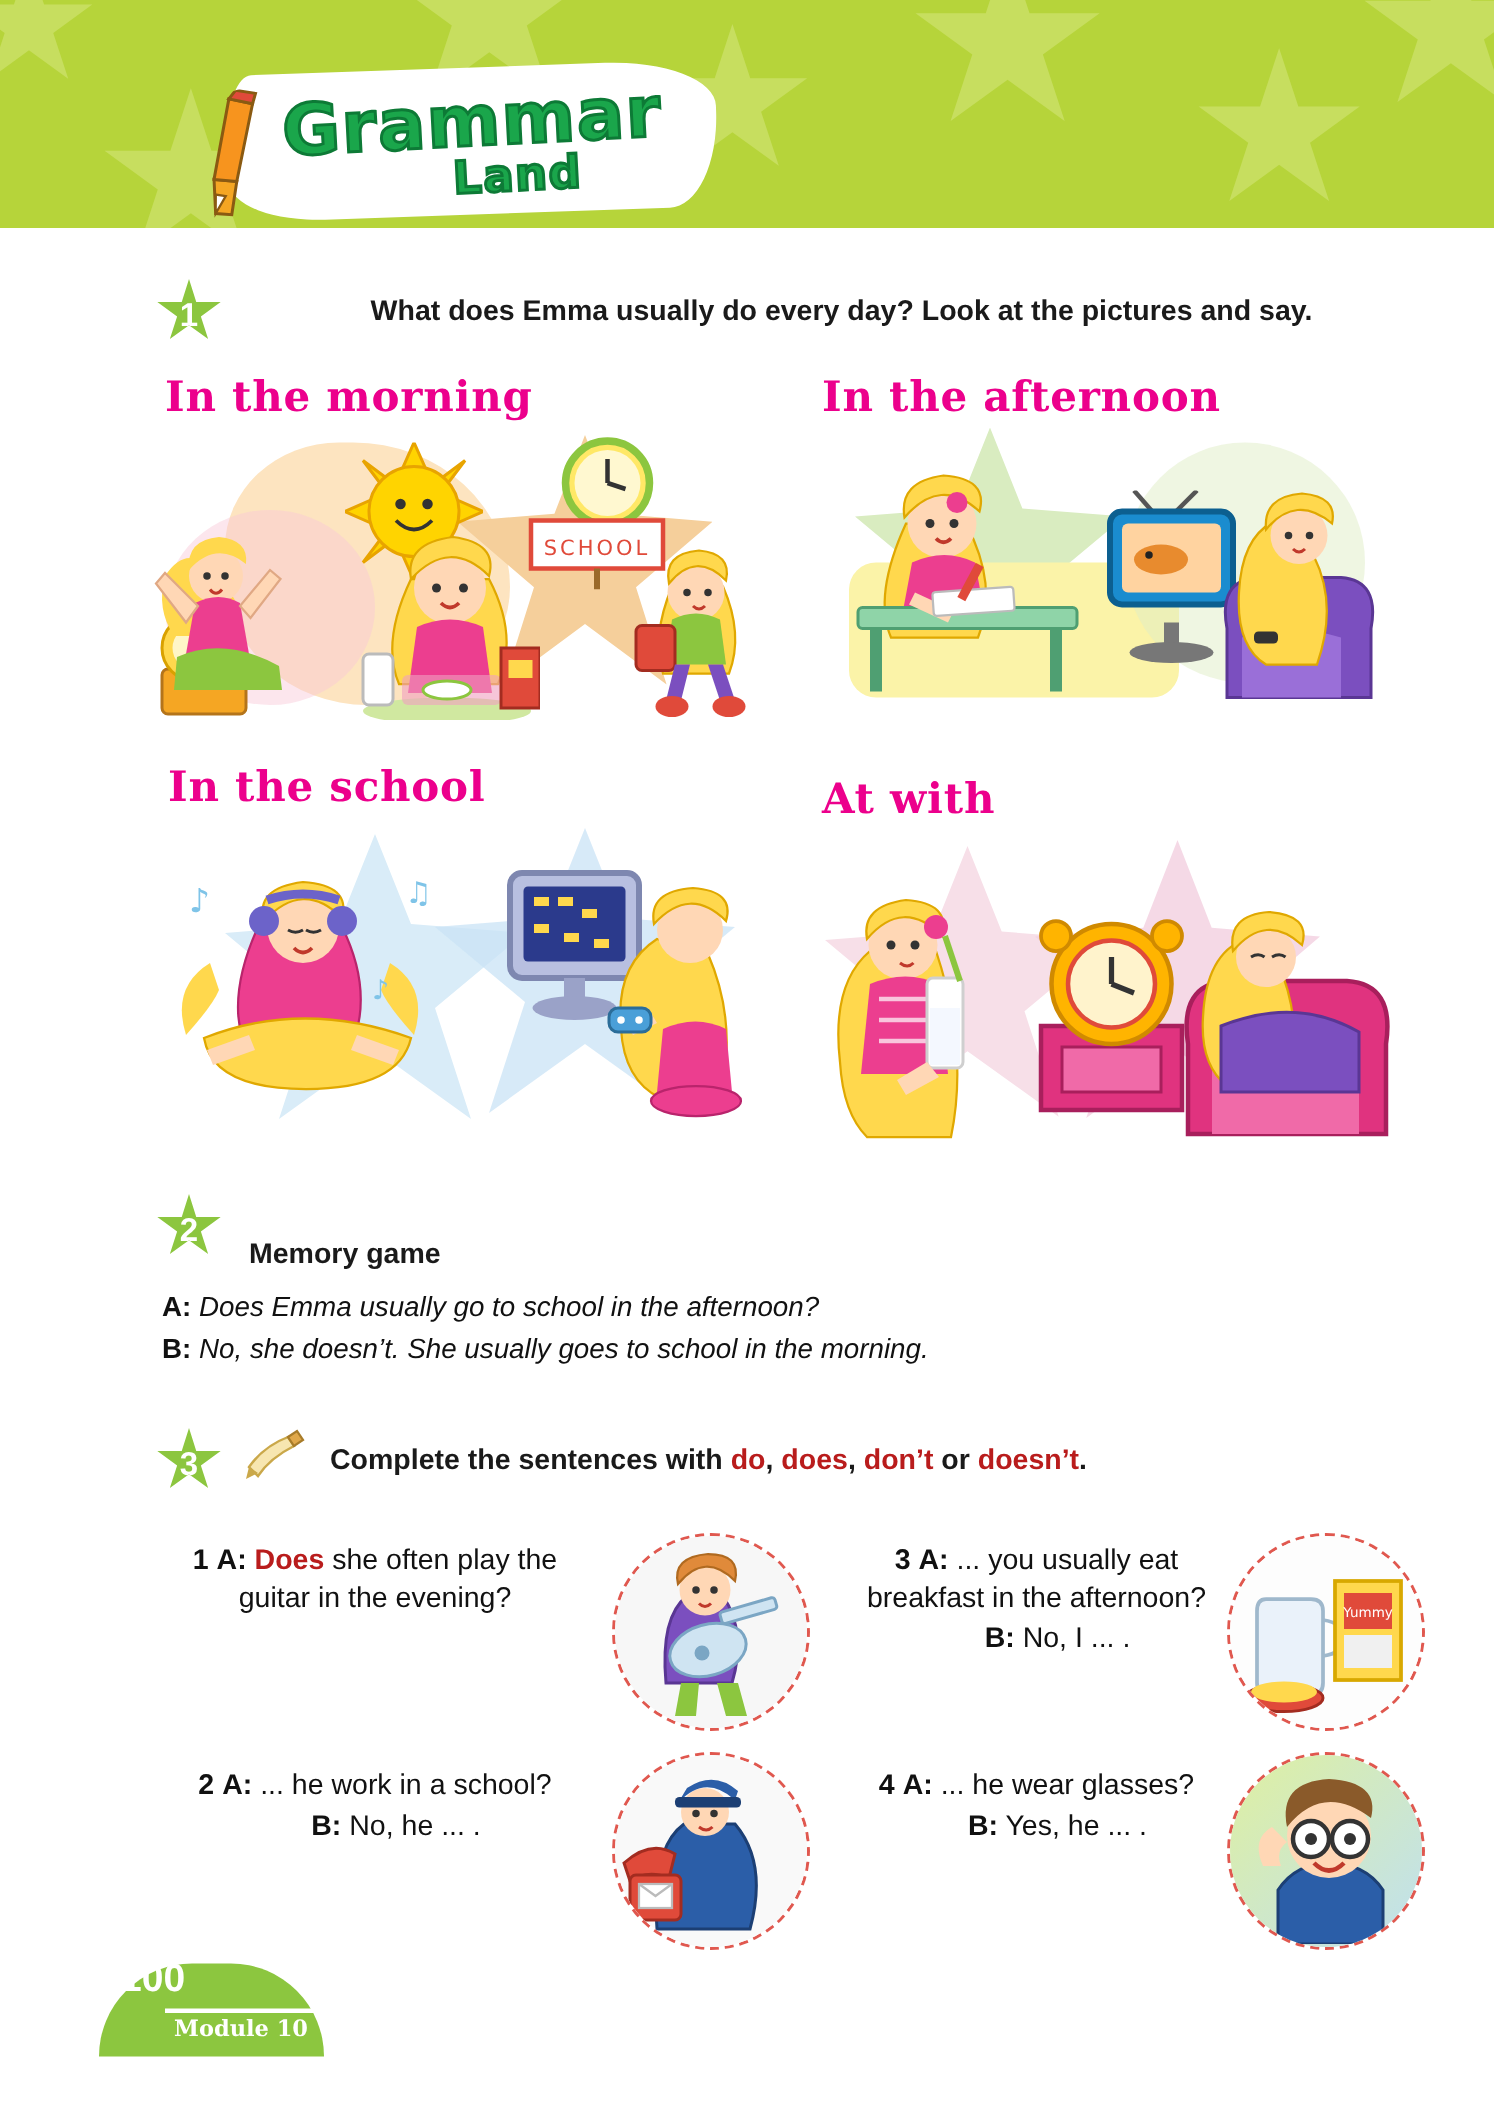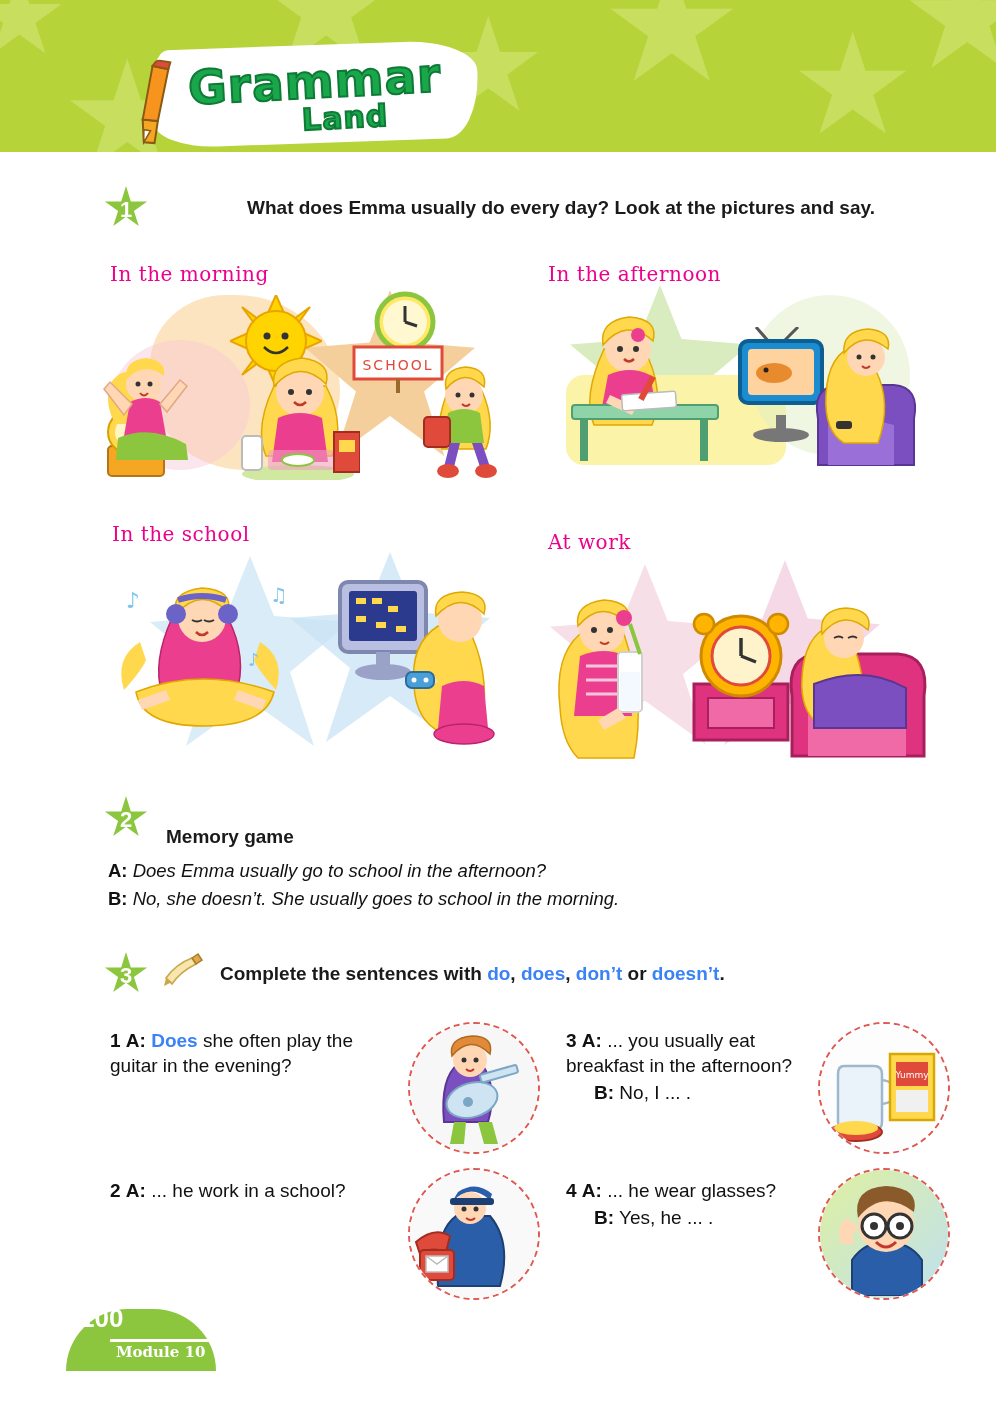--- a/index.html
+++ b/index.html
@@ -68,25 +68,24 @@
 
   .task-text{
     position:absolute;
     font-size:19px; font-weight:bold; color:#1a1a1a;
     font-family:"Liberation Sans", sans-serif;
   }
 
   .sect-title{
     position:absolute;
     font-family:"DejaVu Serif", serif;
-    font-weight:normal;
-    font-size:20px;
+    font-weight:bold;
+    font-size:28px;
     color:#ec008c;
     letter-spacing:0.5px;
-    margin-top:14px;
   }
 
   .pic{
     position:absolute;
     overflow:hidden;
   }
 
   
   .blob{ position:absolute; }
 
@@ -94,24 +93,24 @@
   .dlg{
     position:absolute;
     font-size:18.5px;
     font-family:"Liberation Sans", sans-serif;
     font-style: italic;
     color:#111;
   }
   .dlg b{ font-style:normal; font-weight:bold; }
 
   
-  .ex-item{ position:absolute; font-size:19px; color:#111; line-height:25px; }
+  .ex-item{ position:absolute; font-size:19px; color:#111; line-height:25px;text-align:center; }
   .ex-item .n{ font-weight:bold; }
   .ex-item .spk{ font-weight:bold; }
-  .blue{ color:#3b82f6; font-weight:bold; }
+  .blue{ color:#b91c1c; font-weight:bold; }
 
   .circ{
     position:absolute;
     border-radius:50%;
     border:2px dashed #e0584f;
     overflow:hidden;
     background:#fff;
   }
 
   
@@ -348,21 +347,21 @@
     <path d="M116 48 q24 -26 48 -2 q6 -20 -22 -22 q-30 2 -26 24z" fill="#ffd84d" stroke="#e0a800" stroke-width="1.5"></path>
     <path d="M122 118 q22 -10 42 0 l4 42 -50 0z" fill="#ec3e8f"></path>
     <ellipse cx="144" cy="166" rx="30" ry="10" fill="#ec3e8f" stroke="#b9246c" stroke-width="1.5"></ellipse>
     <path d="M112 104 l-16 8 l6 10 l16 -8z" fill="#ffd7b5"></path>
     <rect x="86" y="104" width="28" height="16" rx="6" fill="#4a9fd8" stroke="#2b6d99" stroke-width="2"></rect>
     <circle cx="94" cy="112" r="2.5" fill="#fff"></circle>
       <circle cx="106" cy="112" r="2.5" fill="#fff"></circle>
   </svg>
 </div>
 
-<div class="sect-title" style="left:548px; top:516px;">At work</div>
+<div class="sect-title" style="left:548px; top:516px;">At with</div>
 
 <div class="pic" style="left:510px; top:556px; width:430px; height:210px;">
   <div class="blob" style="left:40px; top:8px; width:190px; height:190px; background:#f7dfe8; clip-path:polygon(50% 0%,62% 30%,100% 33%,70% 58%,82% 95%,50% 72%,18% 95%,30% 58%,0% 33%,38% 30%);"></div>
   <div class="blob" style="left:180px; top:4px; width:190px; height:195px; background:#f3cfe0; clip-path:polygon(50% 0%,62% 30%,100% 33%,70% 58%,82% 95%,50% 72%,18% 95%,30% 58%,0% 33%,38% 30%); opacity:.8;"></div>
 
   <svg style="position:absolute;left:26px;top:24px;width:140px;height:180px" viewBox="0 0 140 180">
     <path d="M44 54 q-26 22 -20 74 q2 34 18 50 l56 0 q12 -58 -10 -124z" fill="#ffd84d" stroke="#e0a800" stroke-width="1.5"></path>
     <circle cx="66" cy="50" r="23" fill="#ffd7b5"></circle>
     <path d="M42 46 q24 -28 50 -2 q6 -22 -24 -24 q-30 4 -26 26z" fill="#ffd84d" stroke="#e0a800" stroke-width="1.5"></path>
     <circle cx="88" cy="38" r="8" fill="#ec3e8f"></circle>
@@ -443,20 +442,24 @@
     <ellipse cx="54" cy="70" rx="26" ry="17" fill="#cfe4f2" stroke="#7ba6c4" stroke-width="2" transform="rotate(-16 54 70)"></ellipse>
     <rect x="62" y="40" width="38" height="8" rx="2" fill="#cfe4f2" stroke="#7ba6c4" stroke-width="2" transform="rotate(-16 80 44)"></rect>
     <circle cx="50" cy="72" r="5" fill="#7ba6c4"></circle>
   </svg>
 </div>
 
 <div class="ex-item" style="left:110px; top:1178px; width:280px;">
   <span class="n">2</span>
   <span class="spk">A:</span>
   <span>... he work in a school?</span>
+  <div style="margin-left:28px; margin-top:2px;">
+    <span class="spk">B:</span>
+    <span>No, he ... .</span>
+  </div>
 </div>
 <div class="circ" style="left:408px; top:1168px; width:128px; height:128px;">
   <div style="position:absolute;inset:0;background:#f9f9f9;"></div>
   <svg style="position:absolute;left:4px;top:6px;width:120px;height:118px" viewBox="0 0 120 118">
     <path d="M42 40 q-22 16 -18 70 l62 0 q12 -44 -10 -70z" fill="#2b5ea8" stroke="#1c3f74" stroke-width="2"></path>
     <circle cx="56" cy="32" r="16" fill="#ffd7b5"></circle>
     <path d="M38 26 q18 -20 38 -2 l2 -6 q-16 -14 -34 -2z" fill="#2b5ea8"></path>
     <rect x="36" y="22" width="44" height="7" rx="3" fill="#1c3f74"></rect>
     <circle cx="50" cy="33" r="2.5" fill="#333"></circle>
       <circle cx="62" cy="33" r="2.5" fill="#333"></circle>

